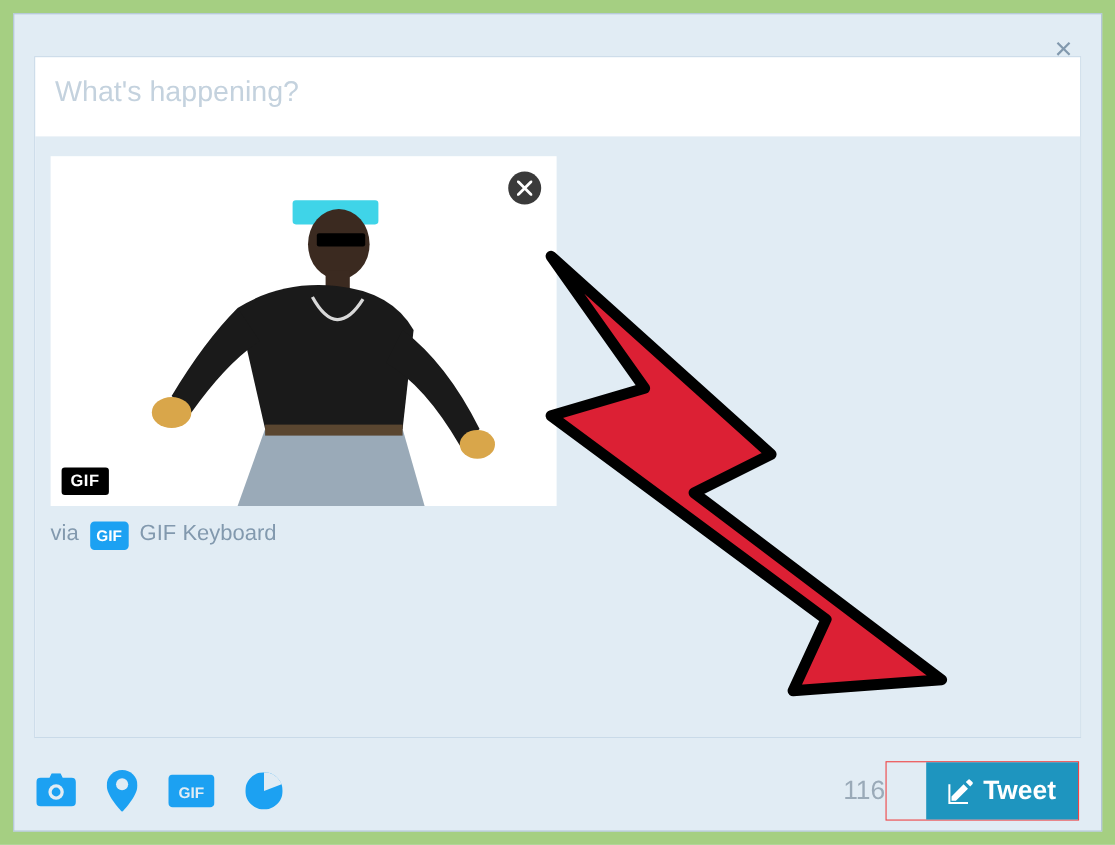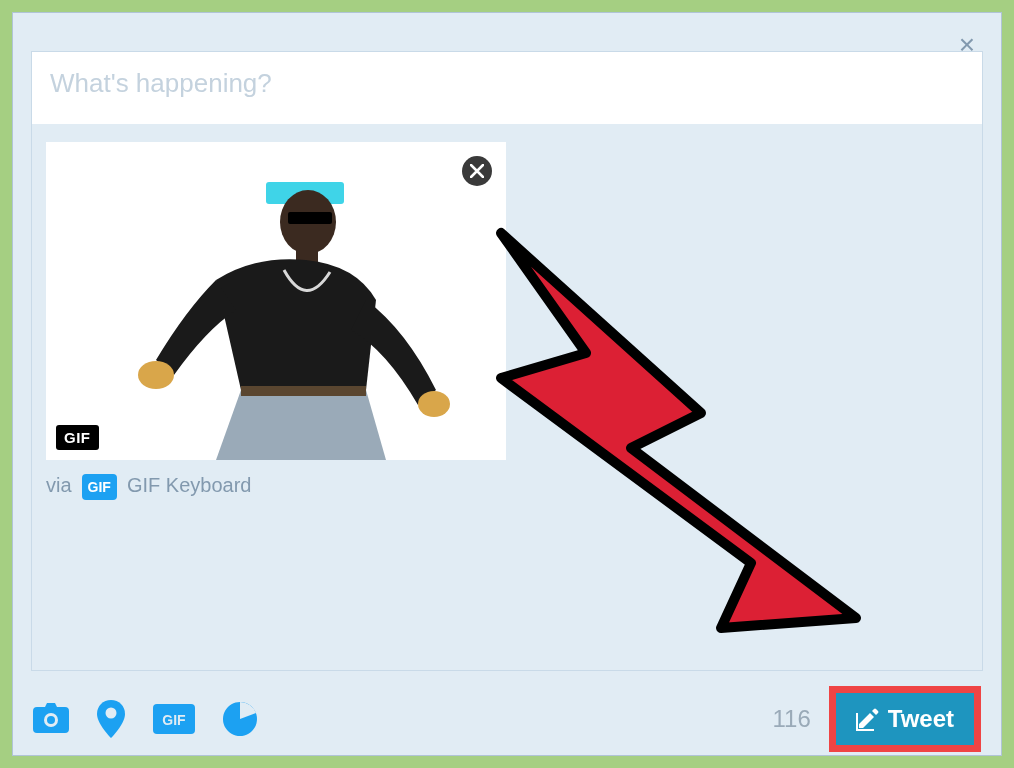--- a/index.html
+++ b/index.html
@@ -134,29 +134,29 @@
     color: #1ca1f2;
     cursor: pointer;
     display: flex;
     align-items: center;
     justify-content: center;
   }
   .footer-right {
     margin-left: auto;
     display: flex;
     align-items: center;
-    gap: 18px;
   }
   .char-count {
     color: #9aaab8;
     font-size: 24px;
   }
   .tweet-btn-wrap {
-    border: 7px solid #ef4444;
+    border: 1px solid #ef4444;
     display: inline-block;
+    padding-left: 36px;
   }
   .tweet-btn {
     background: #1e95bf;
     color: #fff;
     font-size: 24px;
     font-weight: 700;
     padding: 12px 20px;
     display: flex;
     align-items: center;
     gap: 8px;

